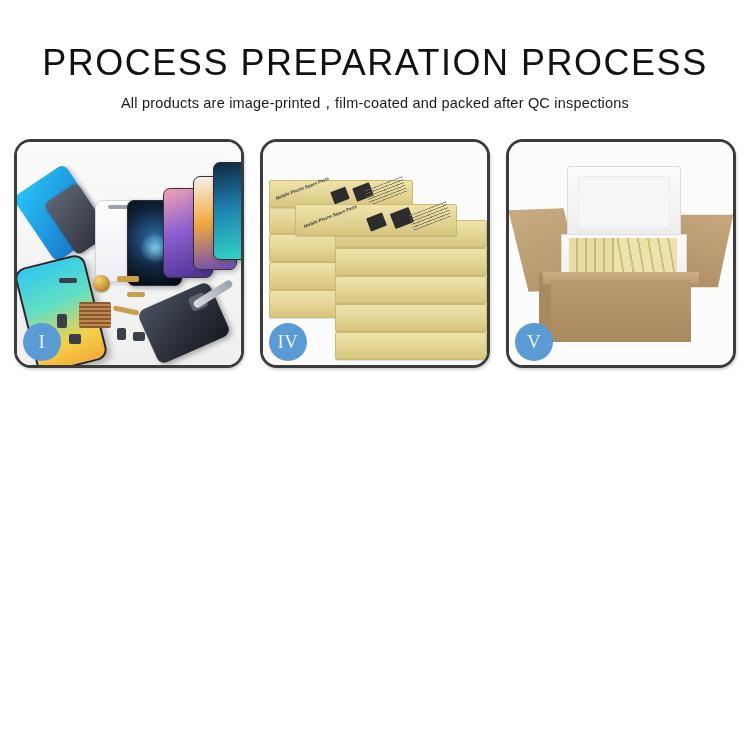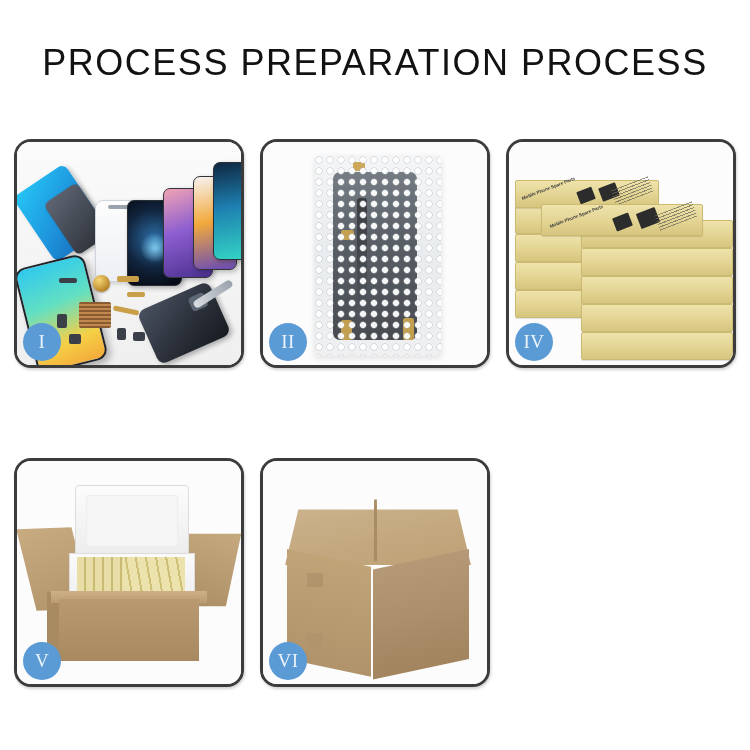--- a/index.html
+++ b/index.html
@@ -166,20 +166,21 @@
      transform:skewY(-12deg);transform-origin:top right;}
   .c-tape{position:absolute;background:#b1946b;}
 </style>
 </head>
 <body>
 
 <div class="page">
 
   <div class="header">
     <h1 class="title">PROCESS PREPARATION PROCESS</h1>
+    <p class="subtitle">All products are image-printed，film-coated and packed after QC inspections</p>
   </div>
 
   <div class="grid">
 
     <div class="panel p1">
       <div class="scene">
         <div class="bg"></div>
         <div class="ph scr1"></div>
         <div class="ph scr1b"></div>
         <div class="ph glass"></div>
@@ -198,35 +199,20 @@
         <div class="chip" style="left:116px;top:190px;width:12px;height:9px;"></div>
         <div class="chip" style="left:22px;top:196px;width:8px;height:14px;border-radius:3px;background:#7f8893;"></div>
         <div class="flex" style="left:100px;top:134px;width:22px;height:6px;"></div>
         <div class="flex" style="left:110px;top:150px;width:18px;height:5px;"></div>
         <div class="flex" style="left:96px;top:166px;width:26px;height:5px;transform:rotate(12deg);"></div>
         <div class="tool"></div>
       </div>
       <div class="badge">I</div>
     </div>
 
-    <div class="panel">
-      <div class="scene">
-        <div class="bag">
-          <div class="inner">
-            <div class="stripe"></div>
-          </div>
-          <div class="tape" style="left:38px;top:6px;width:12px;height:9px;"></div>
-          <div class="tape" style="left:26px;top:74px;width:13px;height:10px;"></div>
-          <div class="tape" style="left:26px;top:164px;width:11px;height:20px;"></div>
-          <div class="tape" style="left:88px;top:162px;width:11px;height:22px;"></div>
-          <div class="bubbles"></div>
-        </div>
-      </div>
-      <div class="badge">II</div>
-    </div>
 
 
     <div class="panel">
       <div class="scene">
         <div class="stack">
           <div class="sbox" style="left:4px;top:46px;"></div>
           <div class="sbox" style="left:4px;top:74px;"></div>
           <div class="sbox" style="left:4px;top:102px;"></div>
           <div class="sbox" style="left:4px;top:130px;"></div>
 
@@ -264,26 +250,15 @@
           <div class="v-bars"></div>
           <div class="v-bars2"></div>
         </div>
         <div class="v-sideL"></div>
         <div class="v-rim"></div>
         <div class="v-front"></div>
       </div>
       <div class="badge">V</div>
     </div>
 
-    <div class="panel">
-      <div class="scene">
-        <div class="c-top"></div>
-        <div class="c-seam"></div>
-        <div class="c-left"></div>
-        <div class="c-right"></div>
-        <div class="c-tape" style="left:44px;top:112px;width:16px;height:14px;"></div>
-        <div class="c-tape" style="left:44px;top:172px;width:16px;height:14px;"></div>
-      </div>
-      <div class="badge">VI</div>
-    </div>
 
   </div>
 </div>
 
 </body></html>

